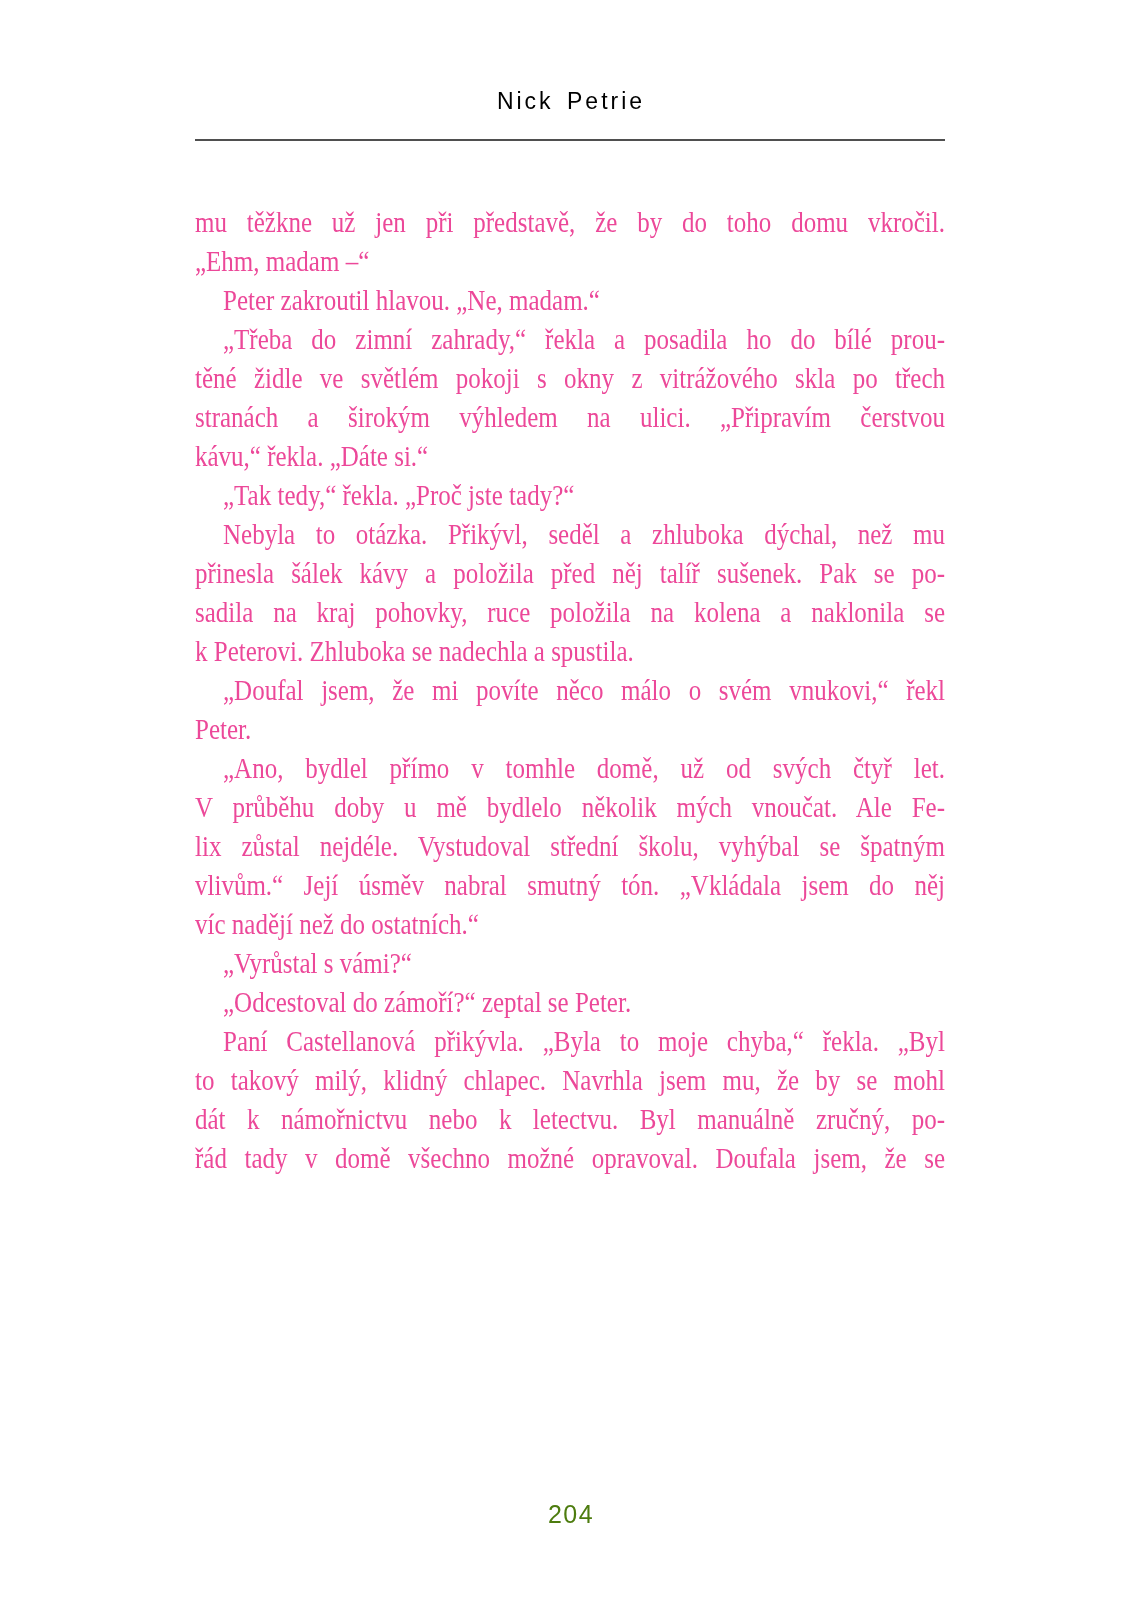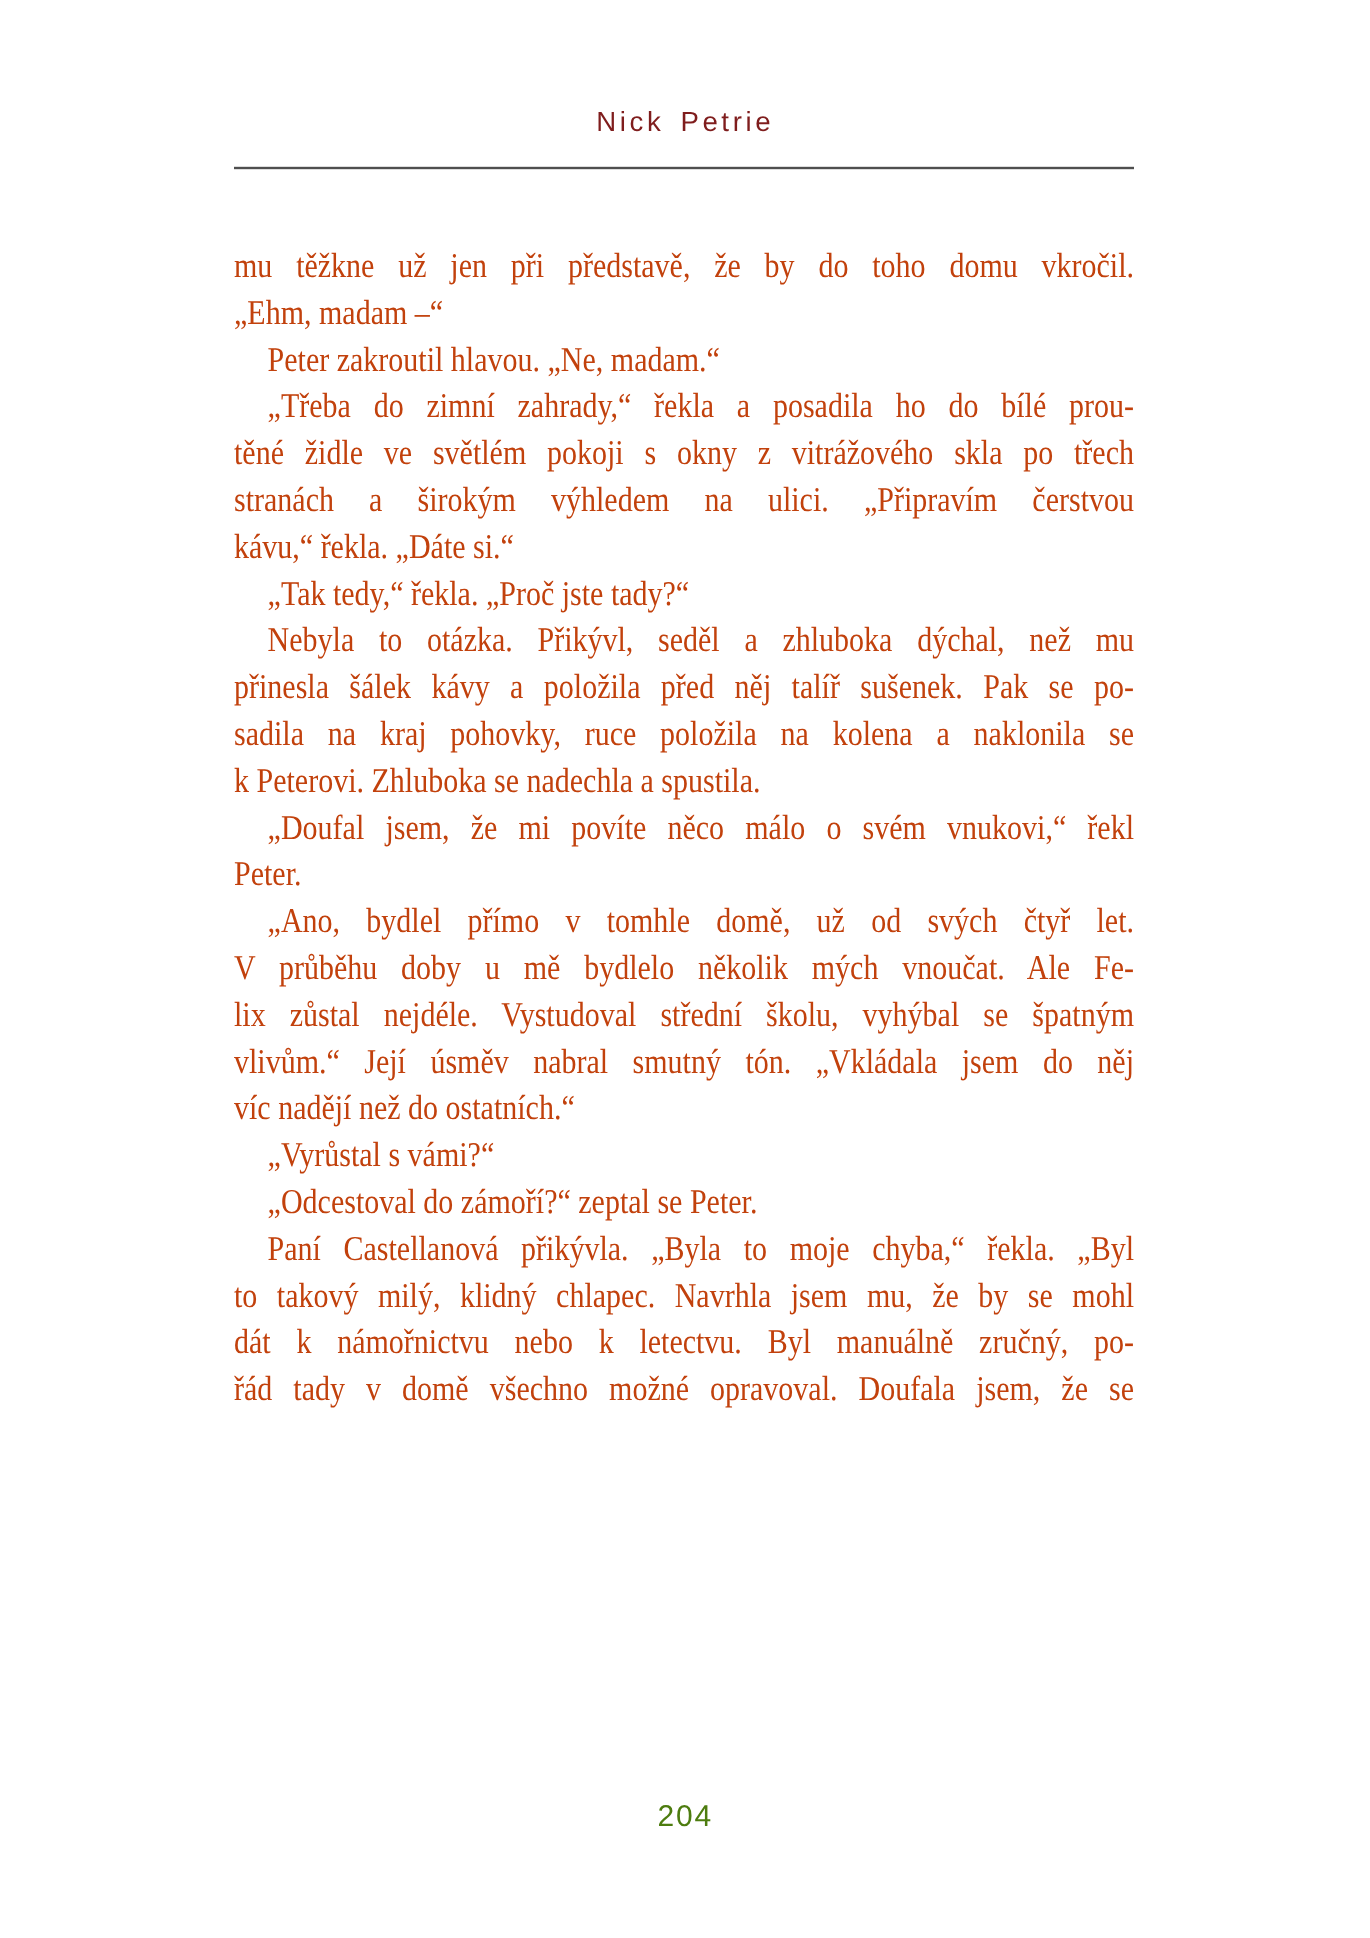--- a/index.html
+++ b/index.html
@@ -18,37 +18,37 @@
   .running-head {
     position: absolute;
     top: 88px;
     left: 0;
     width: 100%;
     text-align: center;
     font-family: "Liberation Sans", sans-serif;
     font-size: 23px;
     letter-spacing: 3px;
     word-spacing: 4px;
-    color: #7f1d1d;
+    color: #000000;
   }
   .rule {
     position: absolute;
     top: 139px;
     left: 195px;
     width: 750px;
     height: 2px;
     background: #4f4f4f;
   }
   .bodytext {
     position: absolute;
     top: 203px;
     left: 195px;
     width: 750px;
     font-size: 25px;
-    color: #c2410c;
+    color: #ec4899;
   }
   .paragraph {
     margin: 0;
     padding: 0;
   }
   .line {
     height: 39px;
     line-height: 39px;
     text-align: left;
     transform: scaleY(1.16);

